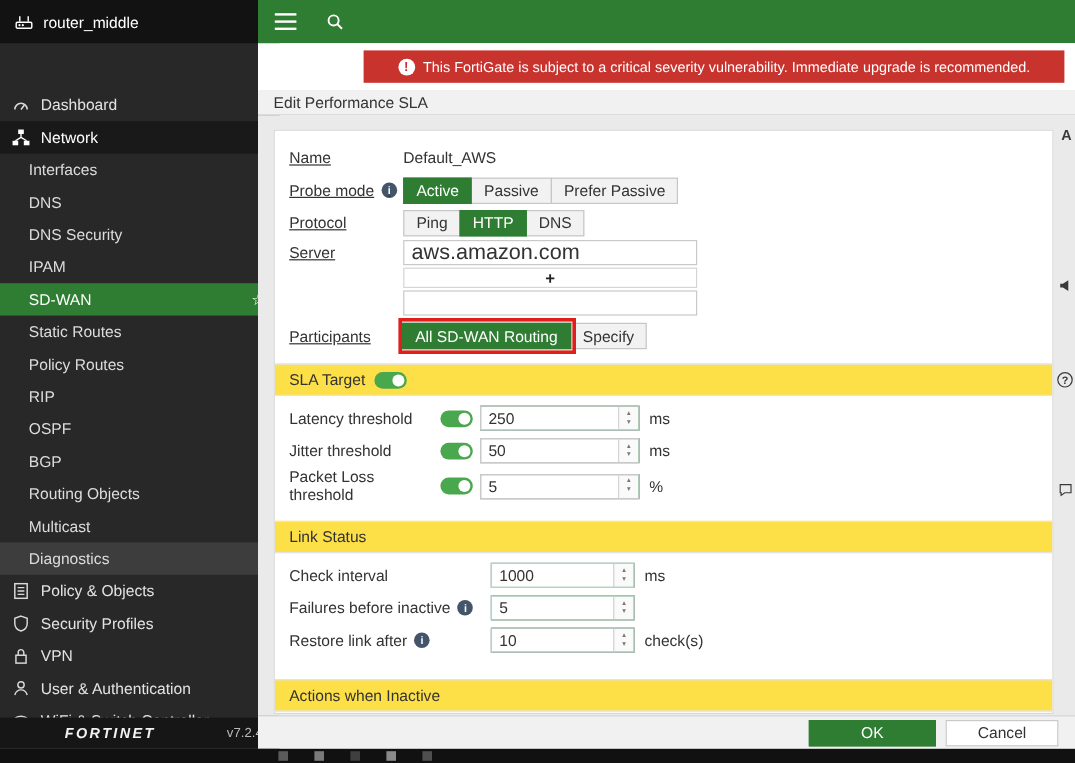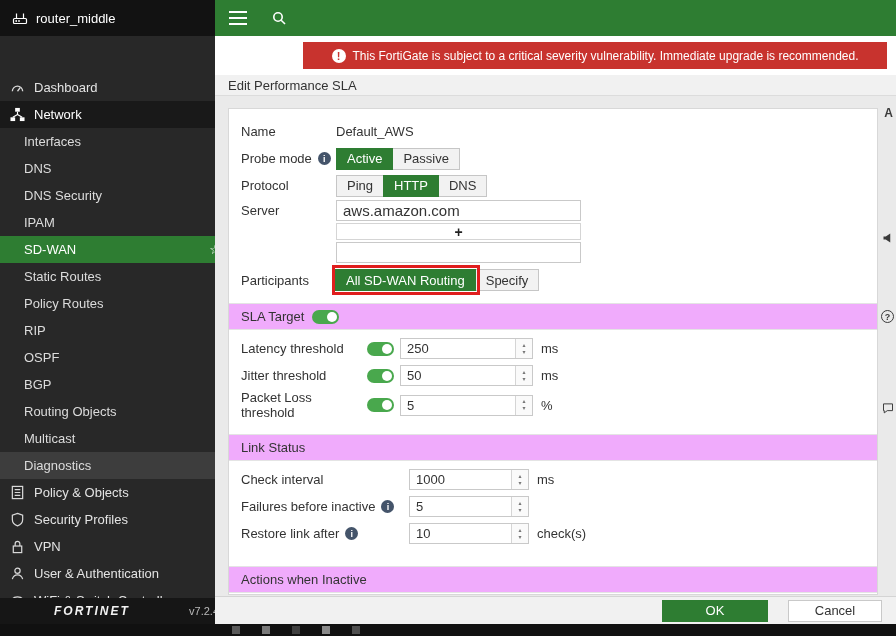--- a/index.html
+++ b/index.html
@@ -34,46 +34,46 @@
   .hamburger i { display:block; height:2px; background:#fff; }
   .searchbtn { background:none; border:none; cursor:pointer; display:flex; }
   .banner-zone { height:39px; background:#fff; display:flex; align-items:center; flex-shrink:0; }
   .alert-banner { margin-left:auto; margin-right:9px; width:584px; height:27px; background:#c8332e; color:#fff; display:flex; align-items:center; justify-content:center; gap:7px; font-size:12px; white-space:nowrap; overflow:hidden; }
   .alert-ico { width:14px; height:14px; border-radius:50%; background:#fff; color:#c8332e; font-weight:bold; font-size:11px; display:inline-flex; align-items:center; justify-content:center; flex-shrink:0; }
   .title-bar { height:21px; background:#f1f1f1; border-bottom:1px solid #dcdcdc; display:flex; align-items:center; padding:0 13px; flex-shrink:0; color:#333; }
   .content { flex:1; background:#eaeaea; padding:12px 18px 0 13px; overflow:hidden; }
   .card { background:#fff; border:1px solid #d8d8d8; height:487px; padding:8px 12px; overflow:hidden; }
   
   .frow { display:flex; align-items:center; min-height:25px; margin:2px 0; }
-  .flabel  { width:95px;  flex-shrink:0; display:flex; align-items:center; }
+  .flabel  { width:95px;  flex-shrink:0; display:flex; align-items:center;text-decoration:underline; }
   .flabel2 { width:126px; flex-shrink:0; display:flex; align-items:center; }
   .flabel3 { width:168px; flex-shrink:0; display:flex; align-items:center; }
   .info { width:13px; height:13px; border-radius:50%; background:#44546a; color:#fff; font-size:9px; font-weight:bold; display:inline-flex; align-items:center; justify-content:center; margin-left:6px; flex-shrink:0; }
   .seg { display:inline-flex; }
   .seg .segbtn { height:22px; padding:0 10px; background:#f2f2f2; border:1px solid #c6c6c6; margin-left:-1px; font-family:inherit; font-size:13px; color:#333; cursor:pointer; }
   .seg .segbtn:first-child { margin-left:0; }
   .seg .segbtn.on { background:#2e7d32; border-color:#2e7d32; color:#fff; position:relative; z-index:1; }
-  .text-input { width:245px; height:21px; border:1px solid #c9c9c9; padding:0 6px; font-family:inherit; font-size:15px; color:#333; background:#fff; }
+  .text-input { width:245px; height:21px; border:1px solid #c9c9c9; padding:0 6px; font-family:inherit; font-size:18px; color:#333; background:#fff; }
   .plus-box { width:245px; height:17px; border:1px solid #d5d5d5; background:#fff; display:flex; align-items:center; justify-content:center; cursor:pointer; margin:2px 0; }
   .plus-box span { font-size:14px; font-weight:bold; line-height:1; color:#222; }
   .srv-col { display:flex; flex-direction:column; }
   .toggle { width:27px; height:14px; border-radius:7px; background:#49a84d; position:relative; display:inline-block; cursor:pointer; flex-shrink:0; }
   .toggle::after { content:""; position:absolute; width:10px; height:10px; border-radius:50%; background:#fff; top:2px; right:2px; }
-  .band { margin:8px -12px 6px; background:#f0abfc; border-top:1px solid #e4e4e4; border-bottom:1px solid #e4e4e4; padding:5px 12px; display:flex; align-items:center; gap:8px; color:#333; }
+  .band { margin:8px -12px 6px; background:#fde047; border-top:1px solid #e4e4e4; border-bottom:1px solid #e4e4e4; padding:5px 12px; display:flex; align-items:center; gap:8px; color:#333; }
   .band.mt { margin-top:14px; }
   .band.mt2 { margin-top:20px; }
   .num-wrap { position:relative; height:21px; border:1px solid #c9c9c9; display:flex; align-items:stretch; background:#15803d; margin-left:6px; }
   .num-wrap.w133 { width:133px; }
   .num-wrap.w120 { width:120px; margin-left:0; }
   .num-wrap input { border:none; outline:none; flex:1; min-width:0; padding:0 6px; font-family:inherit; font-size:13px; color:#333; }
   .stepper { width:17px; border-left:1px solid #d5d5d5; background:#fafafa; display:flex; flex-direction:column; align-items:center; justify-content:center; color:#777; font-size:6px; line-height:7px; cursor:pointer; }
   .unit { margin-left:8px; }
   .ann { position:relative; display:inline-flex; }
   .ann .redline { position:absolute; left:-4px; top:-4px; right:-4px; bottom:-4px; border:3px solid #e01e1e; pointer-events:none; z-index:2; }
-  .action-bar { height:28px; background:#f1f1f1; border-top:1px solid #d4d4d4; display:flex; align-items:center; justify-content:flex-end; gap:20px; padding:0 14px; flex-shrink:0; }
+  .action-bar { height:28px; background:#f1f1f1; border-top:1px solid #d4d4d4; display:flex; align-items:center; justify-content:flex-end; gap:8px; padding:0 14px; flex-shrink:0; }
   .btn-ok { width:106px; height:22px; background:#2e7d32; border:1px solid #2e7d32; color:#fff; font-family:inherit; font-size:13px; cursor:pointer; }
   .btn-cancel { width:94px; height:22px; background:#fff; border:1px solid #c9c9c9; color:#333; font-family:inherit; font-size:13px; cursor:pointer; }
   
   .rail-icon { position:absolute; color:#3a3a3a; z-index:5; }
   .rail-a { right:3px; top:106px; font-size:12px; font-weight:bold; }
   .rail-mega { right:2px; top:232px; display:flex; }
   .rail-q { right:2px; top:310px; width:13px; height:13px; border:1.2px solid #3a3a3a; border-radius:50%; font-size:9px; font-weight:bold; display:flex; align-items:center; justify-content:center; }
   .rail-chat { right:2px; top:402px; display:flex; }
   
   .os-strip { position:absolute; left:0; bottom:0; width:896px; height:12px; background:#111; display:flex; align-items:center; gap:22px; padding-left:232px; }
@@ -256,20 +256,21 @@
       </div>
 
       <div class="frow">
         <span class="flabel">
           <span>Probe mode</span>
           <span class="info">i</span>
         </span>
         <span class="seg">
           <button class="segbtn on">Active</button>
           <button class="segbtn">Passive</button>
+          <button class="segbtn">Prefer Passive</button>
         </span>
       </div>
 
       <div class="frow">
         <span class="flabel">Protocol</span>
         <span class="seg">
           <button class="segbtn">Ping</button>
           <button class="segbtn on">HTTP</button>
           <button class="segbtn">DNS</button>
         </span>

